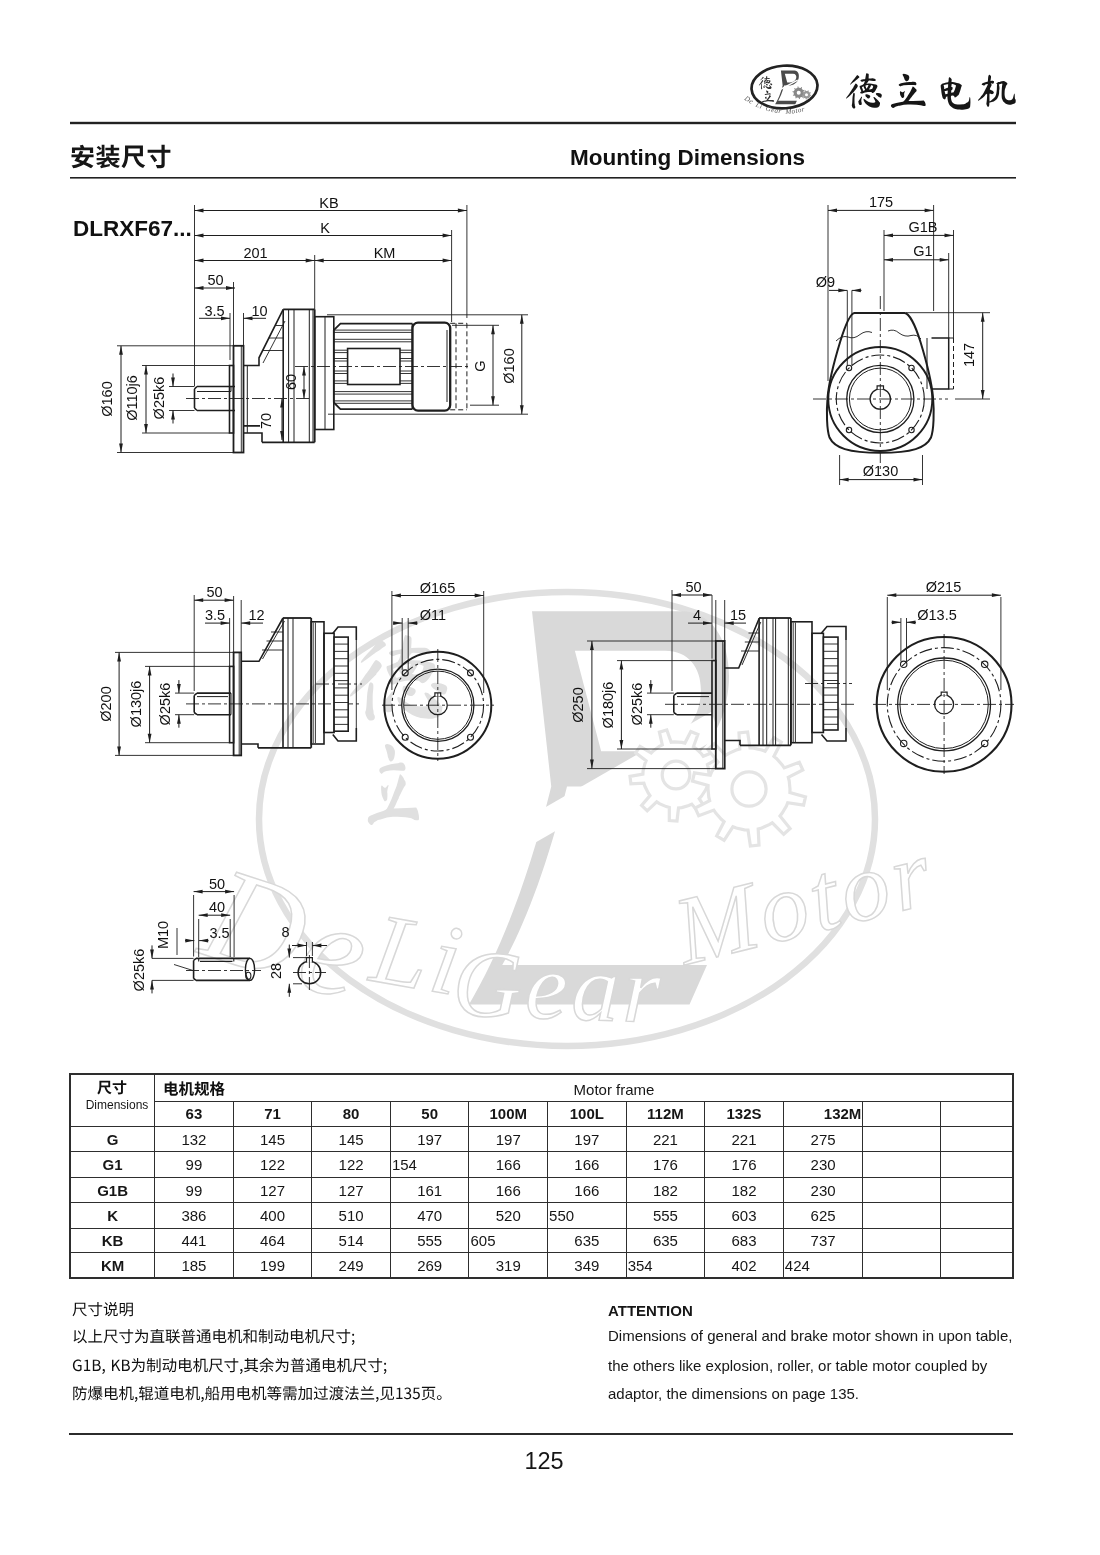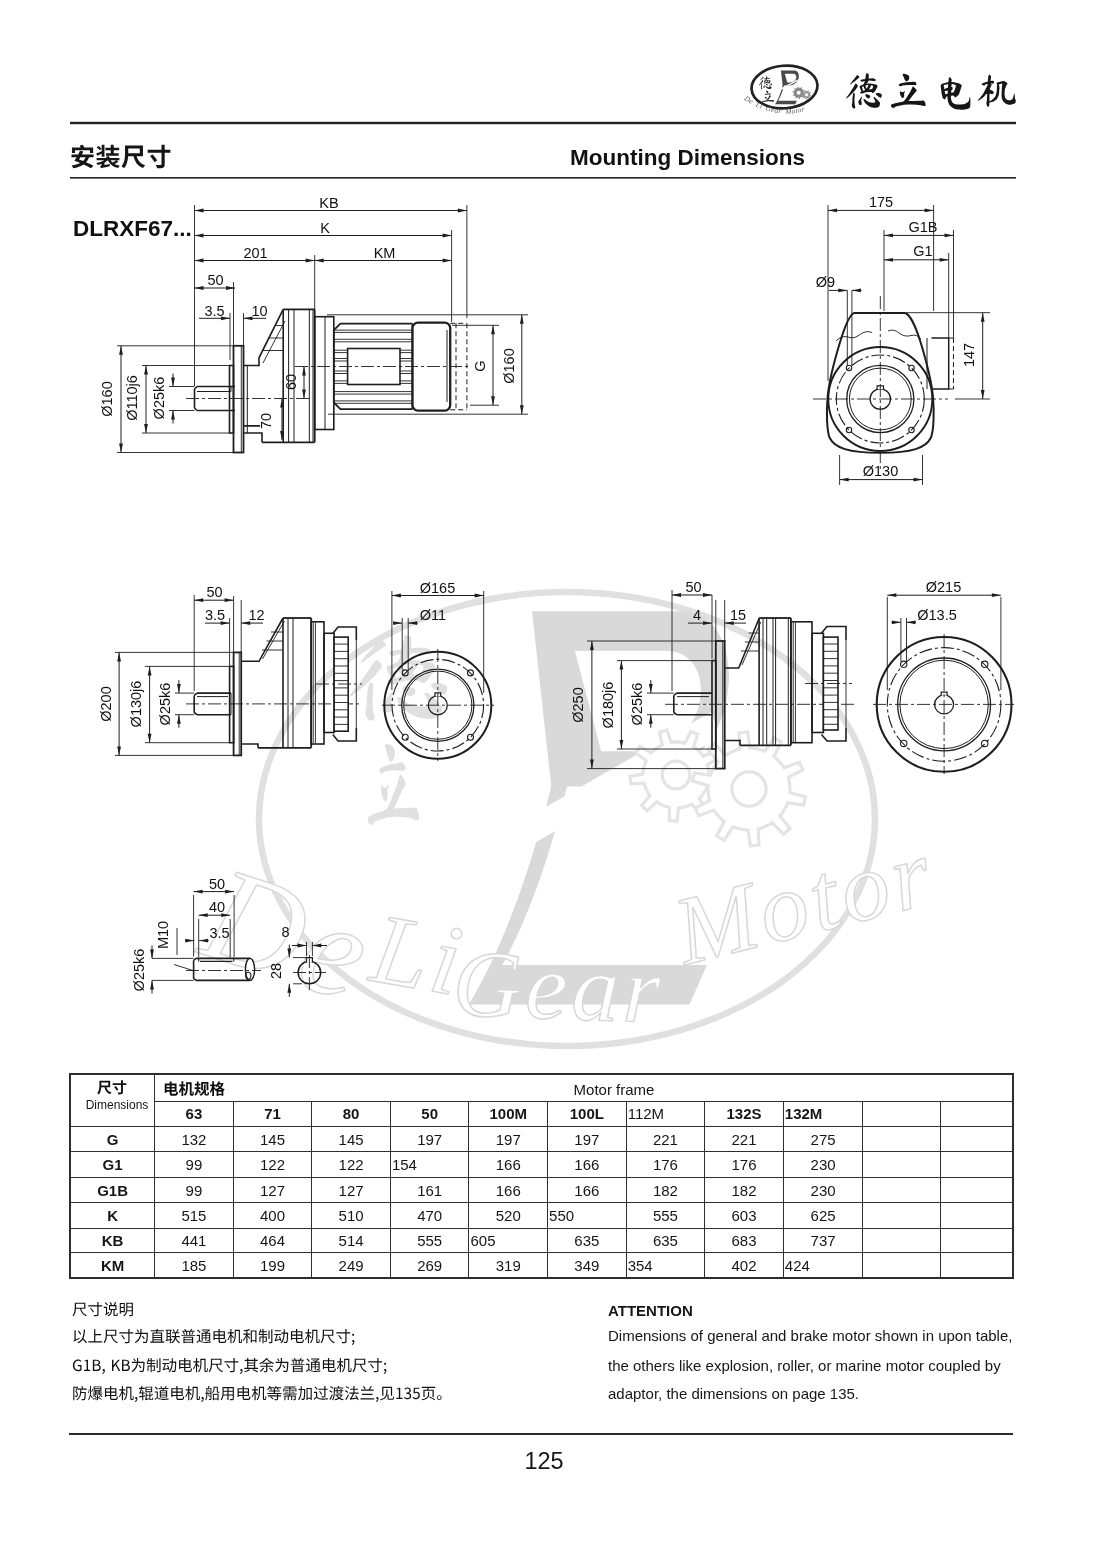--- a/index.html
+++ b/index.html
@@ -514,23 +514,23 @@
         <td rowspan="2" style="border:1.1px solid #2e2e2e"></td>
         <td colspan="11" style="border:1.1px solid #2e2e2e"></td>
       </tr>
       <tr style="height:25.4px">
         <td style="border:1.1px solid #2e2e2e;text-align:center;font-weight:bold">63</td>
         <td style="border:1.1px solid #2e2e2e;text-align:center;font-weight:bold">71</td>
         <td style="border:1.1px solid #2e2e2e;text-align:center;font-weight:bold">80</td>
         <td style="border:1.1px solid #2e2e2e;text-align:center;font-weight:bold">50</td>
         <td style="border:1.1px solid #2e2e2e;text-align:center;font-weight:bold">100M</td>
         <td style="border:1.1px solid #2e2e2e;text-align:center;font-weight:bold">100L</td>
-        <td style="border:1.1px solid #2e2e2e;font-weight:normal">112M</td>
+        <td style="border:1.1px solid #2e2e2e;text-align:center;font-weight:bold">112M</td>
         <td style="border:1.1px solid #2e2e2e;text-align:center;font-weight:bold">132S</td>
-        <td style="border:1.1px solid #2e2e2e;text-align:left;font-weight:bold">132M</td>
+        <td style="border:1.1px solid #2e2e2e;text-align:right;font-weight:bold">132M</td>
         <td style="border:1.1px solid #2e2e2e;text-align:center;font-weight:bold"></td>
         <td style="border:1.1px solid #2e2e2e;text-align:center;font-weight:bold"></td>
       </tr>
       <tr style="height:25.5px">
         <td style="border:1.1px solid #2e2e2e;text-align:center;font-weight:bold">G</td>
         <td style="border:1.1px solid #2e2e2e;text-align:center">132</td>
         <td style="border:1.1px solid #2e2e2e;text-align:center">145</td>
         <td style="border:1.1px solid #2e2e2e;text-align:center">145</td>
         <td style="border:1.1px solid #2e2e2e;text-align:center">197</td>
         <td style="border:1.1px solid #2e2e2e;text-align:center">197</td>
@@ -564,21 +564,21 @@
         <td style="border:1.1px solid #2e2e2e;text-align:center">166</td>
         <td style="border:1.1px solid #2e2e2e;text-align:center">166</td>
         <td style="border:1.1px solid #2e2e2e;text-align:center">182</td>
         <td style="border:1.1px solid #2e2e2e;text-align:center">182</td>
         <td style="border:1.1px solid #2e2e2e;text-align:center">230</td>
         <td style="border:1.1px solid #2e2e2e;text-align:center"></td>
         <td style="border:1.1px solid #2e2e2e;text-align:center"></td>
       </tr>
       <tr style="height:25.4px">
         <td style="border:1.1px solid #2e2e2e;text-align:center;font-weight:bold">K</td>
-        <td style="border:1.1px solid #2e2e2e;text-align:center">515</td>
+        <td style="border:1.1px solid #2e2e2e;text-align:center">386</td>
         <td style="border:1.1px solid #2e2e2e;text-align:center">400</td>
         <td style="border:1.1px solid #2e2e2e;text-align:center">510</td>
         <td style="border:1.1px solid #2e2e2e;text-align:center">470</td>
         <td style="border:1.1px solid #2e2e2e;text-align:center">520</td>
         <td style="border:1.1px solid #2e2e2e;text-align:left">550</td>
         <td style="border:1.1px solid #2e2e2e;text-align:center">555</td>
         <td style="border:1.1px solid #2e2e2e;text-align:center">603</td>
         <td style="border:1.1px solid #2e2e2e;text-align:center">625</td>
         <td style="border:1.1px solid #2e2e2e;text-align:center"></td>
         <td style="border:1.1px solid #2e2e2e;text-align:center"></td>
@@ -610,15 +610,15 @@
         <td style="border:1.1px solid #2e2e2e;text-align:left">424</td>
         <td style="border:1.1px solid #2e2e2e;text-align:center"></td>
         <td style="border:1.1px solid #2e2e2e;text-align:center"></td>
       </tr>
     </tbody>
   </table>
 <div style="position:absolute;left:534px;top:1081px;width:160px;text-align:center;font-family:'Liberation Sans',sans-serif;font-size:15px;color:#161616">Motor frame</div>
 <div style="position:absolute;left:67px;top:1098px;width:100px;text-align:center;font-family:'Liberation Sans',sans-serif;font-size:12px;color:#161616">Dimensions</div>
 <div style="position:absolute;left:608px;top:1302px;font-family:'Liberation Sans',sans-serif;font-size:15px;font-weight:bold;color:#161616">ATTENTION</div>
 <div style="position:absolute;left:608px;top:1327.2px;font-family:'Liberation Sans',sans-serif;font-size:15px;color:#161616">Dimensions of general and brake motor shown in upon table,</div>
-<div style="position:absolute;left:608px;top:1357.2px;font-family:'Liberation Sans',sans-serif;font-size:15px;color:#161616">the others like explosion, roller, or marine motor coupled by</div>
+<div style="position:absolute;left:608px;top:1357.2px;font-family:'Liberation Sans',sans-serif;font-size:15px;color:#161616">the others like explosion, roller, or table motor coupled by</div>
 <div style="position:absolute;left:608px;top:1385.2px;font-family:'Liberation Sans',sans-serif;font-size:15px;color:#161616">adaptor, the dimensions on page 135.</div>
 <div style="position:absolute;left:69px;top:1432.8px;width:944px;height:1.9px;background:#2b2b2b"></div>
 <div style="position:absolute;left:0;top:1448px;width:1088px;text-align:center;font-family:'Liberation Sans',sans-serif;font-size:23.5px;color:#161616">125</div>
 </body></html>

